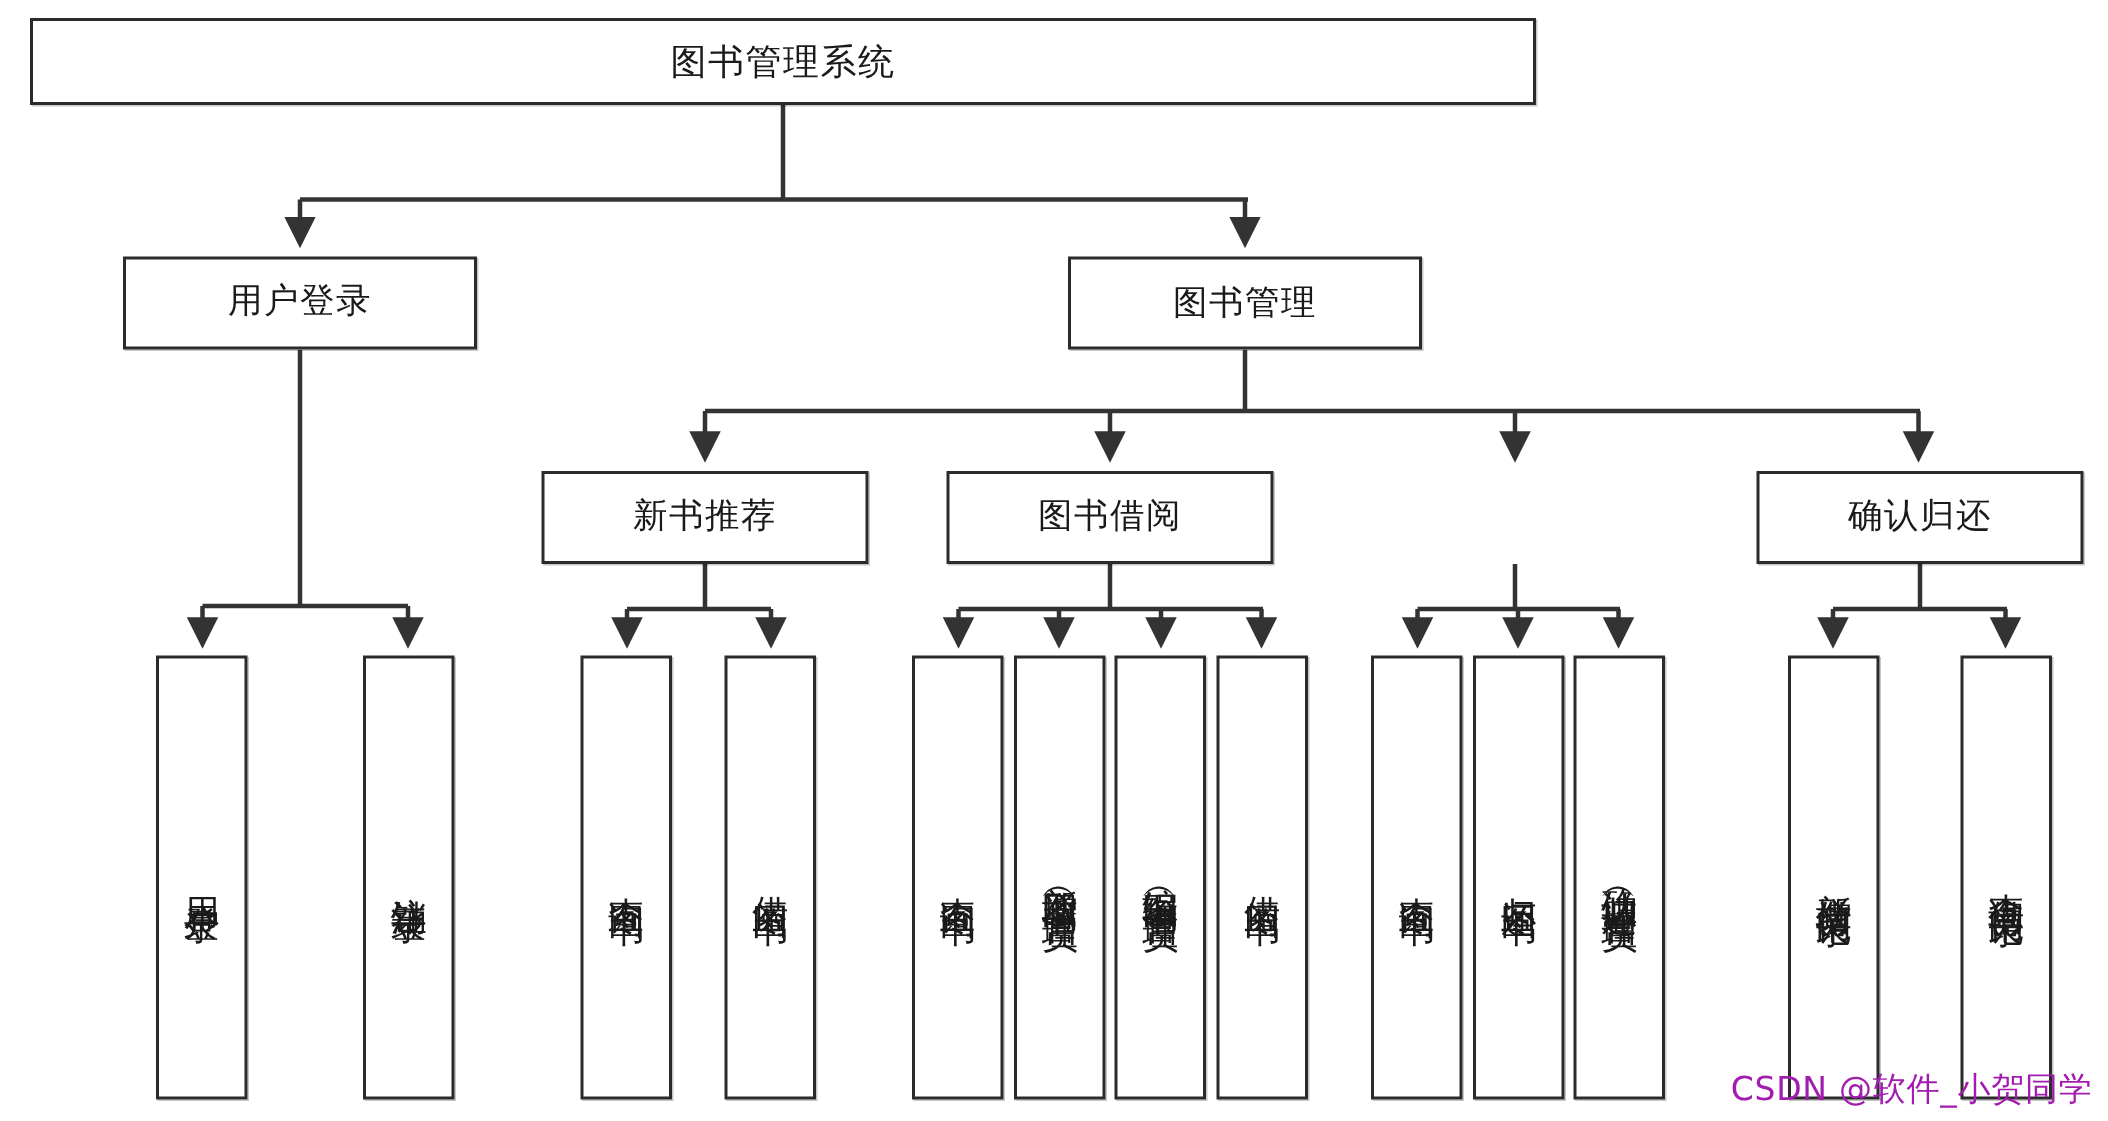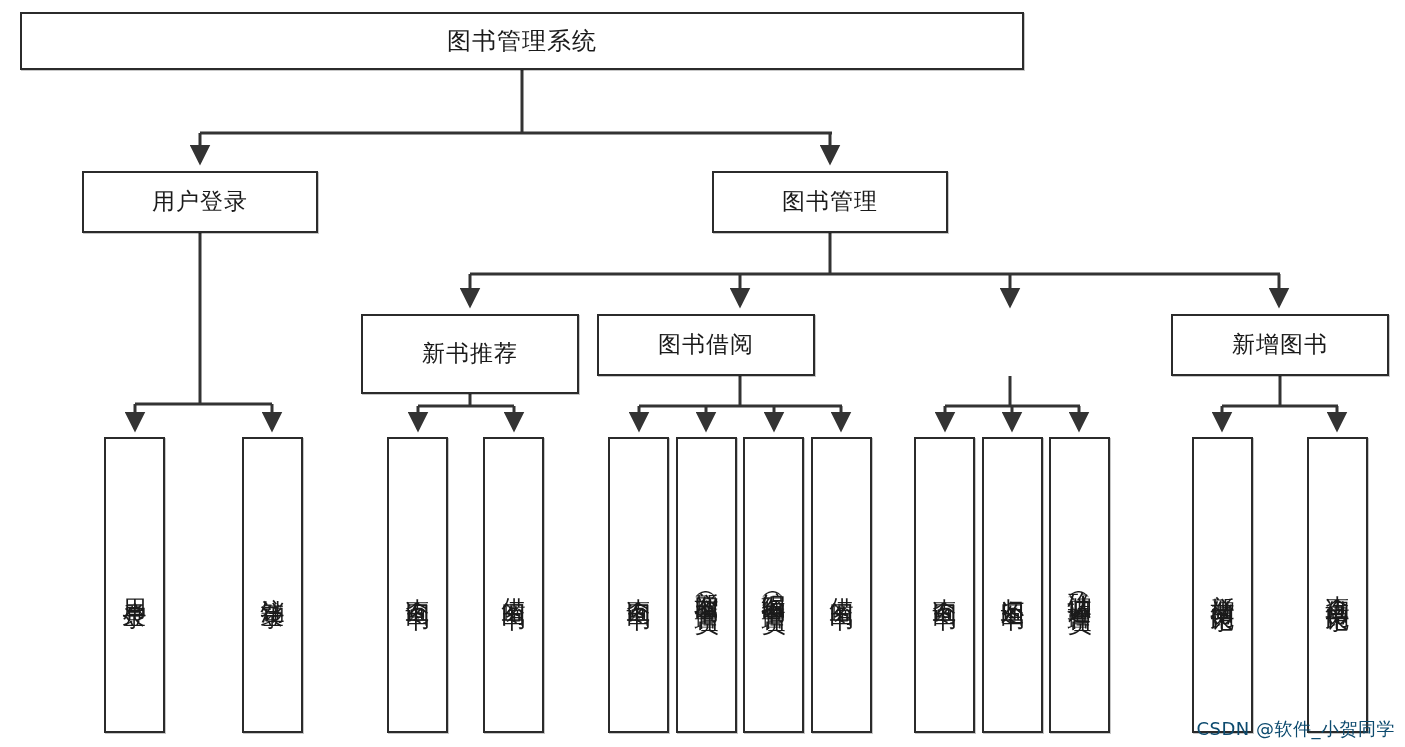--- a/index.html
+++ b/index.html
@@ -56,22 +56,22 @@
     text-orientation: upright;
     font-size: 24px;
     letter-spacing: 3px;
     line-height: 1;
     white-space: nowrap;
   }
   #watermark {
     position: absolute;
     right: 10px;
     bottom: 6px;
-    font-size: 18px;
-    color: #0c4a6e;
+    font-size: 22px;
+    color: #a21caf;
     letter-spacing: 0.5px;
     user-select: none;
     white-space: nowrap;
   }
 </style>
 </head>
 <body>
 
 <div id="stage">
 
@@ -129,28 +129,28 @@
     <span class="lbl">图书管理系统</span>
   </div>
 
   <div class="node horiz" style="left:82px; top:171px; width:236px; height:62px;">
     <span class="lbl">用户登录</span>
   </div>
   <div class="node horiz" style="left:712px; top:171px; width:236px; height:62px;font-family:Liberation Serif, serif;">
     <span class="lbl">图书管理</span>
   </div>
 
-  <div class="node horiz" style="left:361px; top:314px; width:218px; height:80px;">
+  <div class="node horiz" style="left:361px; top:314px; width:218px; height:62px;">
     <span class="lbl">新书推荐</span>
   </div>
-  <div class="node horiz" style="left:597px; top:314px; width:218px; height:62px;">
+  <div class="node horiz" style="left:631px; top:314px; width:218px; height:62px;">
     <span class="lbl">图书借阅</span>
   </div>
   <div class="node horiz" style="left:1171px; top:314px; width:218px; height:62px;">
-    <span class="lbl">新增图书</span>
+    <span class="lbl">确认归还</span>
   </div>
 
   <div class="node vert" style="left:104px; top:437px; width:61px; height:296px;">
     <span class="lbl">用户登录</span>
   </div>
   <div class="node vert" style="left:242px; top:437px; width:61px; height:296px;">
     <span class="lbl">注销登录</span>
   </div>
   <div class="node vert" style="left:387px; top:437px; width:61px; height:296px;">
     <span class="lbl">查询图书</span>

